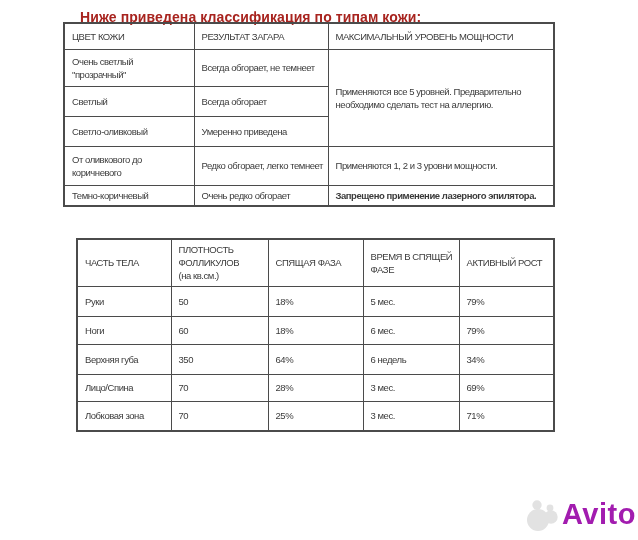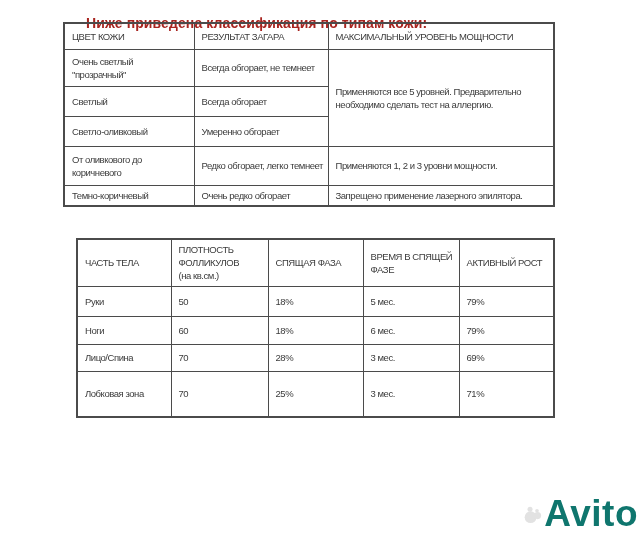--- a/index.html
+++ b/index.html
@@ -8,21 +8,21 @@
     background: #ffffff;
     font-family: "Liberation Sans", "DejaVu Sans", sans-serif;
     position: relative;
     overflow: hidden;
   }
   .page { position: absolute; inset: 0; background: #ffffff; }
 
   .title {
     position: absolute;
     left: 72px; top: 1px;
-    margin: 14px;
+    margin: 8px;
     font-size: 14px;
     font-weight: 700;
     color: #a8241f;
     letter-spacing: 0.1px;
     white-space: pre;
   }
 
   table.doc-table {
     position: absolute;
     border-collapse: collapse;
@@ -36,34 +36,34 @@
     border: 1px solid #4b4b4b;
     vertical-align: middle;
     padding: 3px 2px 3px 7px;
     font-size: 9.5px;
     letter-spacing: -0.45px;
     line-height: 13px;
     color: #3b3b3b;
     white-space: pre;
     overflow: visible;
   }
-  table.doc-table td.bold { font-weight: 400; }
+  table.doc-table td.bold { font-weight: 700; }
 
   .watermark {
     position: absolute;
     left: 522px; top: 492px;
     width: 116px; height: 44px;
     display: flex;
     align-items: center;
     z-index: 5;
   }
   .wm-text {
-    font-size: 37px;
+    font-size: 29px;
     font-weight: 700;
-    color: #0f766e;
+    color: #a21caf;
     letter-spacing: 0.5px;
     line-height: 44px;
     margin-left: 2px;
     white-space: pre;
   }
 </style>
 </head>
 <body>
 
 <div class="page">
@@ -88,21 +88,21 @@
         <td>Всегда обгорает, не темнеет</td>
         <td rowspan="3">Применяются все 5 уровней. Предварительно
 необходимо сделать тест на аллергию.</td>
       </tr>
       <tr style="height:30px">
         <td>Светлый</td>
         <td>Всегда обгорает</td>
       </tr>
       <tr style="height:30px">
         <td>Светло-оливковый</td>
-        <td>Умеренно обгорает</td>
+        <td>Умеренно приведена</td>
       </tr>
       <tr style="height:39px">
         <td>От оливкового до
 коричневого</td>
         <td>Редко обгорает, легко темнеет</td>
         <td>Применяются 1, 2 и 3 уровни мощности.</td>
       </tr>
       <tr style="height:16px">
         <td>Темно-коричневый</td>
         <td>Очень редко обгорает</td>
@@ -137,28 +137,35 @@
         <td>5 мес.</td>
         <td>79%</td>
       </tr>
       <tr style="height:28px">
         <td>Ноги</td>
         <td>60</td>
         <td>18%</td>
         <td>6 мес.</td>
         <td>79%</td>
       </tr>
+      <tr style="height:30px">
+        <td>Верхняя губа</td>
+        <td>350</td>
+        <td>64%</td>
+        <td>6 недель</td>
+        <td>34%</td>
+      </tr>
       <tr style="height:27px">
         <td>Лицо/Спина</td>
         <td>70</td>
         <td>28%</td>
         <td>3 мес.</td>
         <td>69%</td>
       </tr>
-      <tr style="height:46px">
+      <tr style="height:30px">
         <td>Лобковая зона</td>
         <td>70</td>
         <td>25%</td>
         <td>3 мес.</td>
         <td>71%</td>
       </tr>
     </tbody>
   </table>
 
   <div class="watermark">

